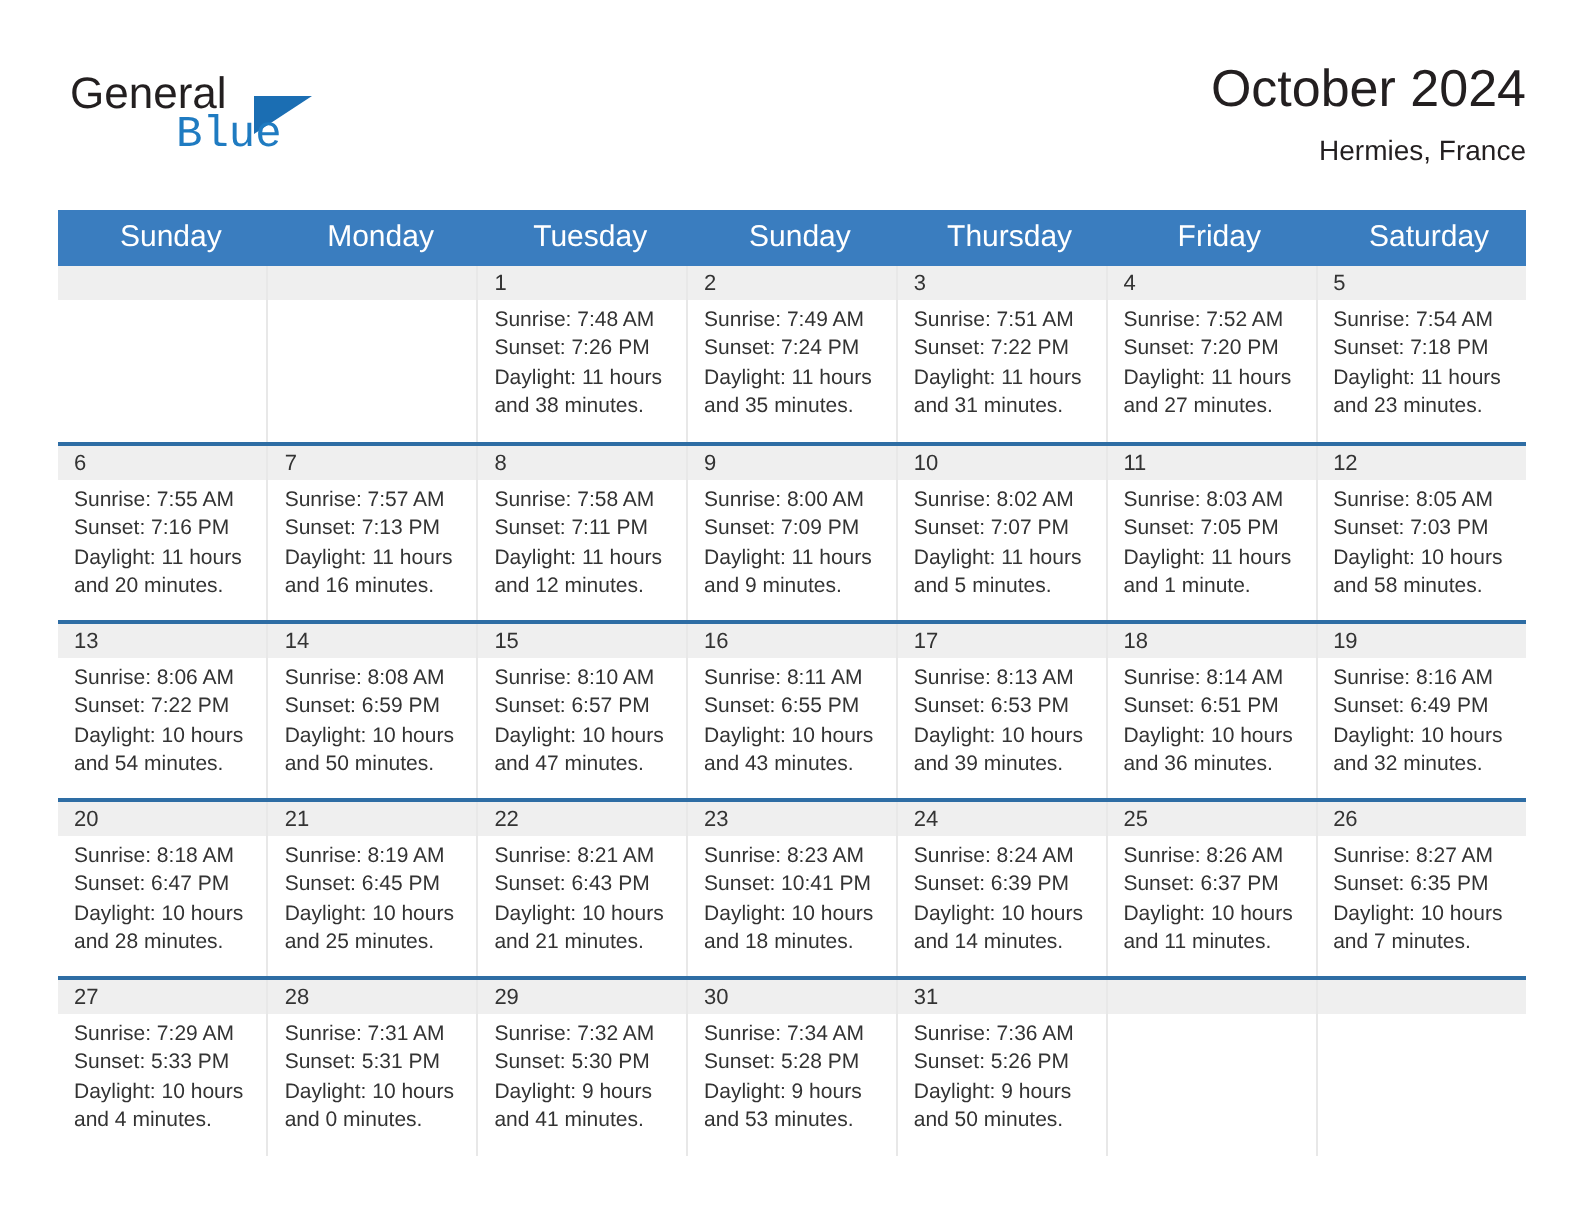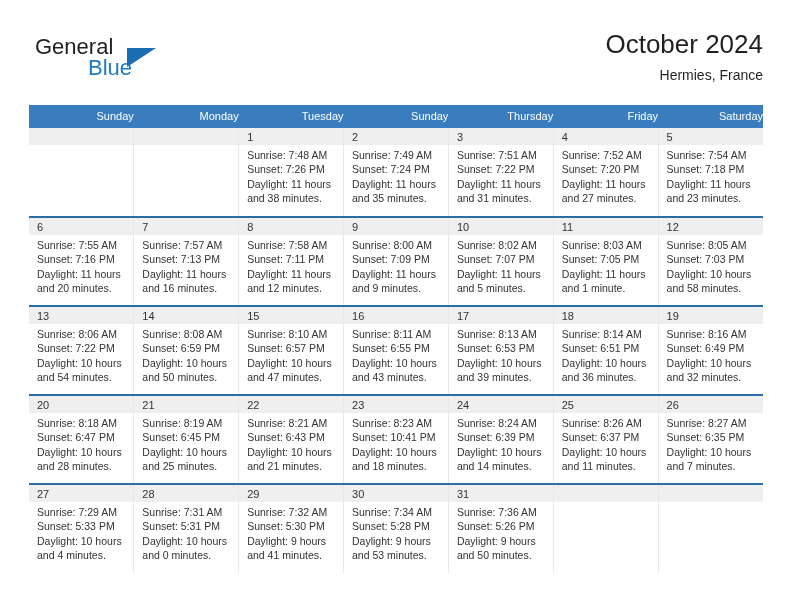--- a/index.html
+++ b/index.html
@@ -49,20 +49,21 @@
     white-space: nowrap;
   }
   .logo-blue {
     position: absolute;
     left: 59px;
     top: 21px;
     font-size: 22px;
     color: #1f7bc1;
     line-height: 26px;
     white-space: nowrap;
+    font-family: Liberation Mono, monospace;
   }
   .logo-triangle {
     position: absolute;
     left: 98px;
     top: 14px;
     width: 0;
     height: 0;
     border-left: 29px solid #1b6eb3;
     border-bottom: 19px solid transparent;
   }
@@ -95,23 +96,23 @@
     left: 29px;
     top: 105px;
     width: 734px;
     border-collapse: collapse;
     table-layout: fixed;
   }
 
   .calendar th {
     background: #3a7dbf;
     color: #ffffff;
-    font-size: 11px;
+    font-size: 15px;
     font-weight: normal;
-    text-align: right;
+    text-align: center;
     padding: 5px 0 6px 8px;
     height: 21px;
     border: none;
   }
 
   .calendar td {
     vertical-align: top;
     padding: 0;
     border-left: 1px solid #e8e8e8;
     border-top: 2px solid #2e6da4;

